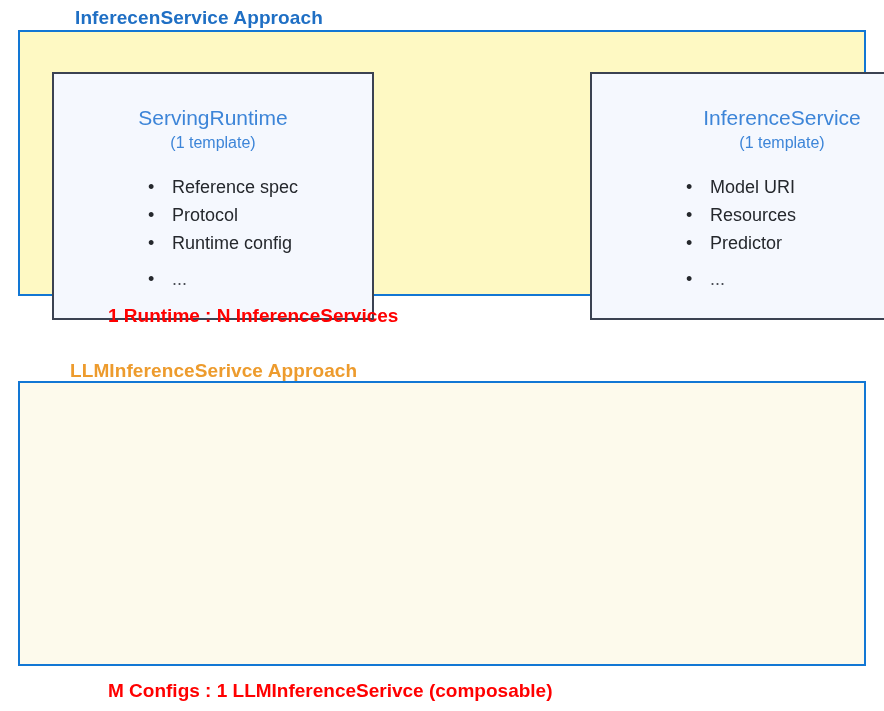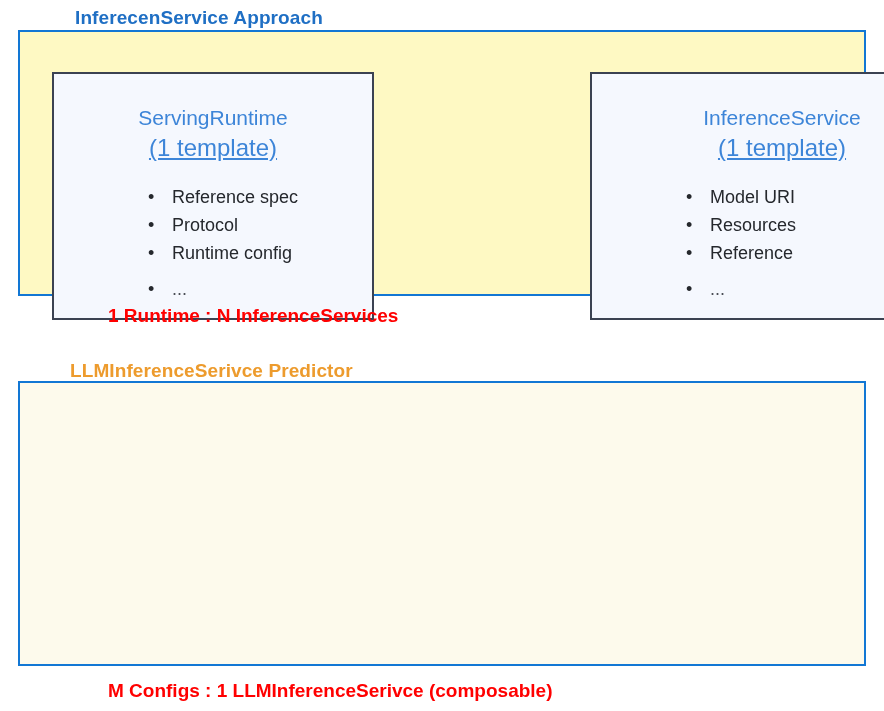--- a/index.html
+++ b/index.html
@@ -72,26 +72,25 @@
 
   .entity-title {
     font-size: 21px;
     color: #3d85d8;
     text-align: center;
     line-height: 1.48;
     margin-top: 28px;
     white-space: nowrap;
   }
   .entity-subtitle {
-    font-size: 24px;
+    font-size: 16px;
     color: #3d85d8;
     text-align: center;
     line-height: 1.24;
     white-space: nowrap;
-    text-decoration: underline;
   }
 
   .bullet-list {
     margin: 0;
     padding: 0;
     list-style: none;
     align-self: flex-start;
     margin-left: 92px;
     margin-top: 20px;
   }
@@ -151,30 +150,30 @@
     </ul>
   </div>
 
 
   <div class="entity blue" id="entity-inferenceservice">
     <div class="entity-title">InferenceService</div>
     <div class="entity-subtitle">(1 template)</div>
     <ul class="bullet-list">
       <li><span class="bullet-dot">•</span><span>Model URI</span></li>
       <li><span class="bullet-dot">•</span><span>Resources</span></li>
-      <li><span class="bullet-dot">•</span><span>Reference</span></li>
+      <li><span class="bullet-dot">•</span><span>Predictor</span></li>
       <li class="ellipsis"><span class="bullet-dot">•</span><span>...</span></li>
     </ul>
   </div>
 
 </div>
 
 <div class="section-caption" id="caption-1">1 Runtime : N InferenceServices</div>
 
-<div class="section-title" id="title-2">LLMInferenceSerivce Predictor</div>
+<div class="section-title" id="title-2">LLMInferenceSerivce Approach</div>
 
 <div class="panel" id="panel-2">
 
   
 
   
 
   
 
 </div>

